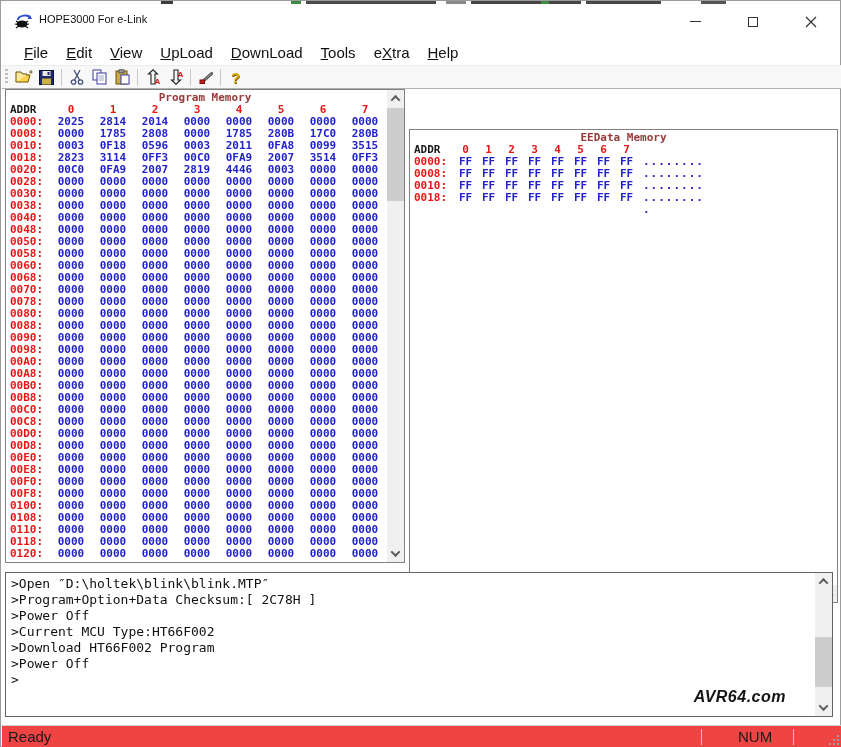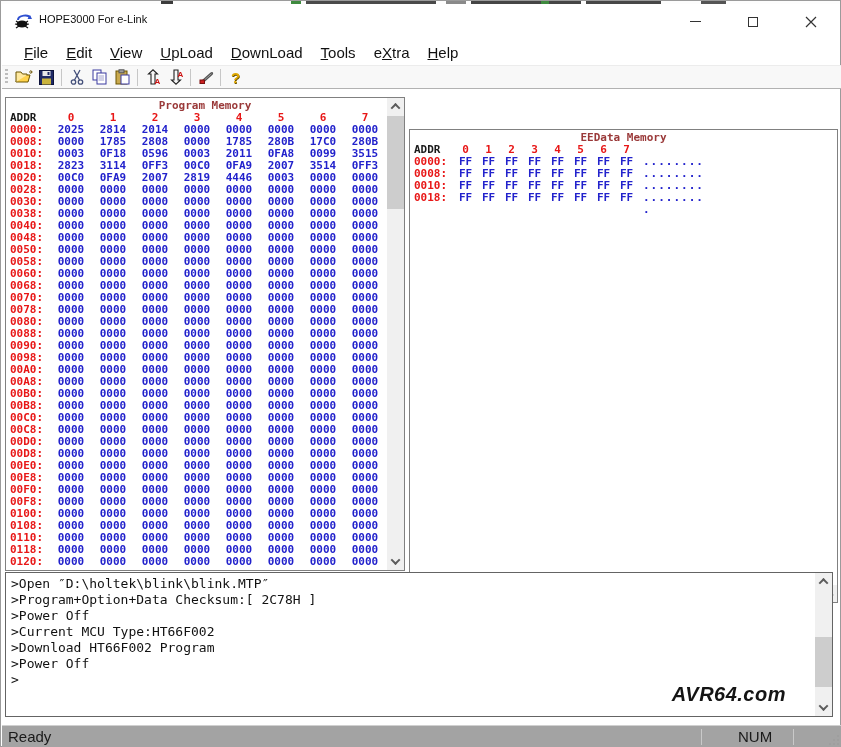--- a/index.html
+++ b/index.html
@@ -32,21 +32,21 @@
              border-top:1px solid #ececec; border-bottom:1px solid #b2b2b2;
              display:flex; align-items:center; }
   .gripper { width:3px; height:16px; margin:0 4px 0 3px;
              background:repeating-linear-gradient(to bottom,#bdbdbd 0 2px,transparent 2px 4px); }
   .tb-btn { width:23px; height:21px; display:flex; align-items:center; justify-content:center; }
   .tb-sep { width:1px; height:17px; background:#c7c7c7; margin:0 3px; }
   .help-glyph { font-weight:bold; font-size:15px; color:#e0a800; text-shadow:0.5px 0.5px 0 #6b5400; }
 
   
   .panel { position:absolute; background:#fff; border:1px solid #808080; }
-  .panel-left  { left:4px;   top:96px; width:400px; height:474px; }
+  .panel-left  { left:4px;   top:88px; width:400px; height:474px; }
   .panel-right { left:408px; top:88px; width:429px; height:474px;margin-top:40px; }
   .panel-title { text-align:center; font-family:"DejaVu Sans Mono", monospace; font-weight:bold;
                  font-size:11px; color:#9a3939; height:13px; line-height:13px; margin-top:1px; }
   .hex-area { font-family:"DejaVu Sans Mono", monospace; font-weight:bold; font-size:11px;
               padding-left:4px; }
   .hex-row { height:12px; line-height:12px; white-space:nowrap; display:flex; }
   .hx-addr { display:inline-block; width:40px; color:#e81717; }
   .hx-addr.hdr { color:#1a1a1a; }
   .hx-val { display:inline-block; width:42px; text-align:center; color:#2222cc; }
   .hx-val.hdr { color:#e81717; }
@@ -66,26 +66,26 @@
   .chev.down  { transform:rotate(225deg) translate(1px,1px); }
   .chev.left  { transform:rotate(-45deg) translate(1px,-1px); }
   .chev.right { transform:rotate(135deg) translate(1px,-1px); }
 
   
   .log { position:absolute; left:4px; top:571px; width:828px; height:145px; background:#fff;
          border:1px solid #646464; }
   .log-lines { position:absolute; left:5px; top:3px; right:22px; font-family:"DejaVu Sans Mono", monospace;
                font-size:13px; color:#111; }
   .log-line { height:16px; line-height:16px; white-space:pre; }
-  .watermark { position:absolute; right:46px; bottom:10px; font-size:20px; font-weight:bold;
+  .watermark { position:absolute; right:46px; bottom:10px; font-size:16px; font-weight:bold;
                font-style:italic; color:#141414; letter-spacing:0.5px; }
   .log .vscroll { height:143px; }
 
   
-  .statusbar { position:absolute; left:1px; top:724px; width:839px; height:22px; background:#a3a3a3;
+  .statusbar { position:absolute; left:1px; top:724px; width:839px; height:22px; background:#ef4444;
                border-top:1px solid #d0d0d0;padding-left:36px; }
   .status-ready { position:absolute; left:6px; top:2px; font-size:15px; color:#1a1a1a; }
   .status-num { position:absolute; left:736px; top:2px; font-size:15px; color:#1a1a1a; }
   .status-sep { position:absolute; top:3px; width:1px; height:16px; background:#c9c9c9; }
   .grip { position:absolute; right:2px; bottom:2px; width:13px; height:13px; }
   .grip i { position:absolute; width:2px; height:2px; background:#9e9e9e; }
 </style>
 </head>
 <body>
 

